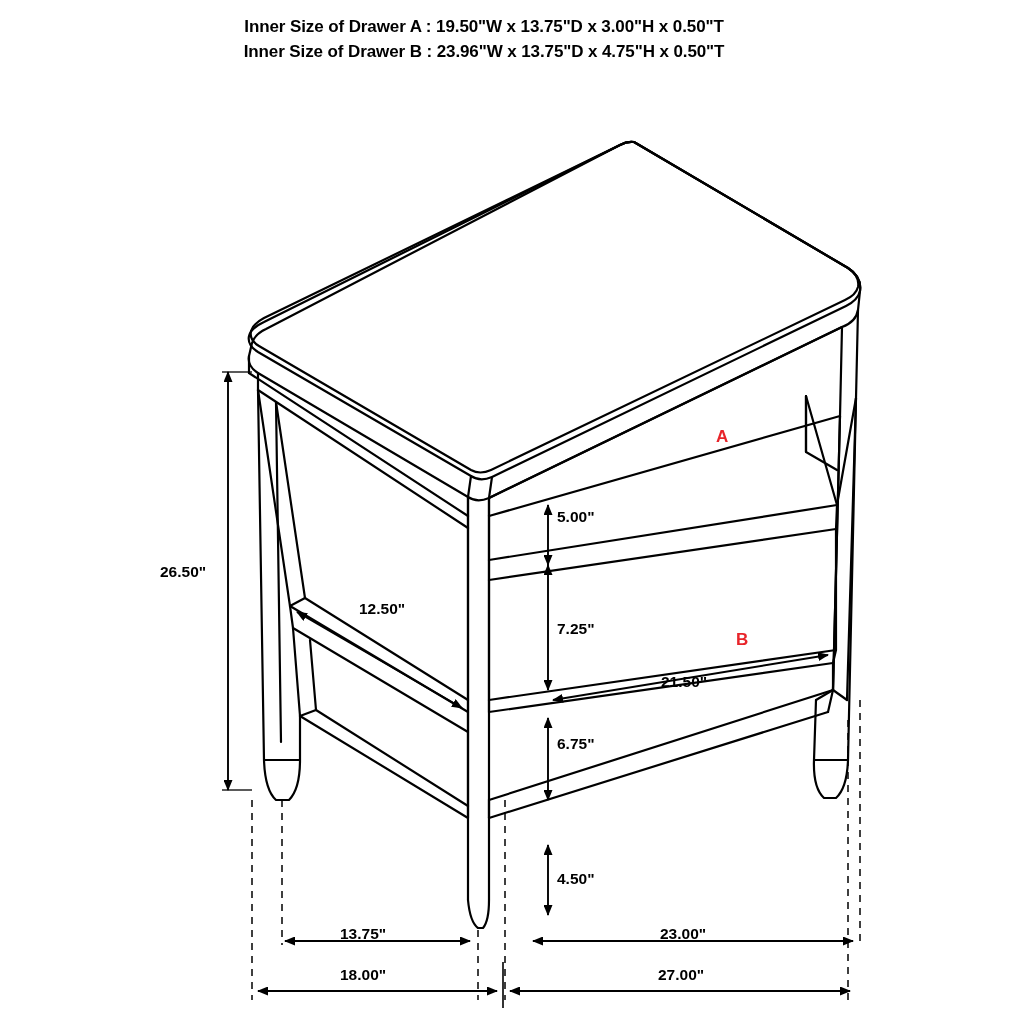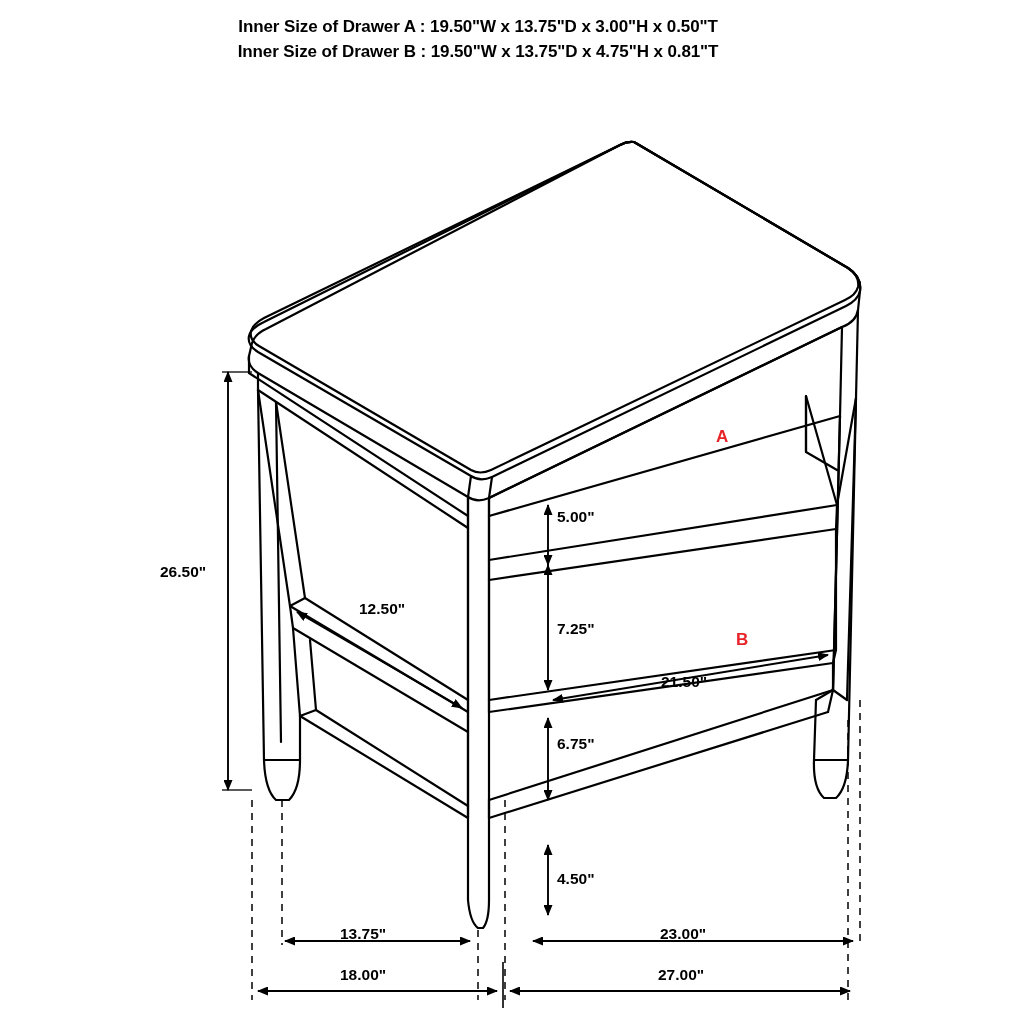--- a/index.html
+++ b/index.html
@@ -22,20 +22,21 @@
     height: 1024px;
   }
   .hdr {
     position: absolute;
     left: 0;
     width: 956px;
     text-align: center;
     font-weight: bold;
     font-size: 17px;
     letter-spacing: -0.1px;
+    padding-left: 6px;
   }
   #hdr1 { top: 17px; }
   #hdr2 { top: 42px; }
 
   svg.art {
     position: absolute;
     left: 0; top: 0;
     width: 1024px;
     height: 1024px;
   }
@@ -49,21 +50,21 @@
     color: #e8242a;
     font-size: 17px;
   }
 </style>
 </head>
 <body>
 
 <div id="stage">
 
   <div class="hdr" id="hdr1">Inner Size of Drawer A : 19.50"W x 13.75"D x 3.00"H x 0.50"T</div>
-  <div class="hdr" id="hdr2">Inner Size of Drawer B : 19.50"W x 13.75"D x 4.75"H x 0.81"T</div>
+  <div class="hdr" id="hdr2">Inner Size of Drawer B : 23.96"W x 13.75"D x 4.75"H x 0.50"T</div>
 
   <svg class="art" viewBox="0 0 1024 1024">
     <defs>
       <marker id="arrH" markerWidth="11" markerHeight="9" refX="10" refY="4.5" orient="auto" markerUnits="userSpaceOnUse">
         <path d="M0,0 L11,4.5 L0,9 z" fill="#000"></path>
       </marker>
       <marker id="arrT" markerWidth="11" markerHeight="9" refX="1" refY="4.5" orient="auto" markerUnits="userSpaceOnUse">
         <path d="M11,0 L0,4.5 L11,9 z" fill="#000"></path>
       </marker>
     </defs>

